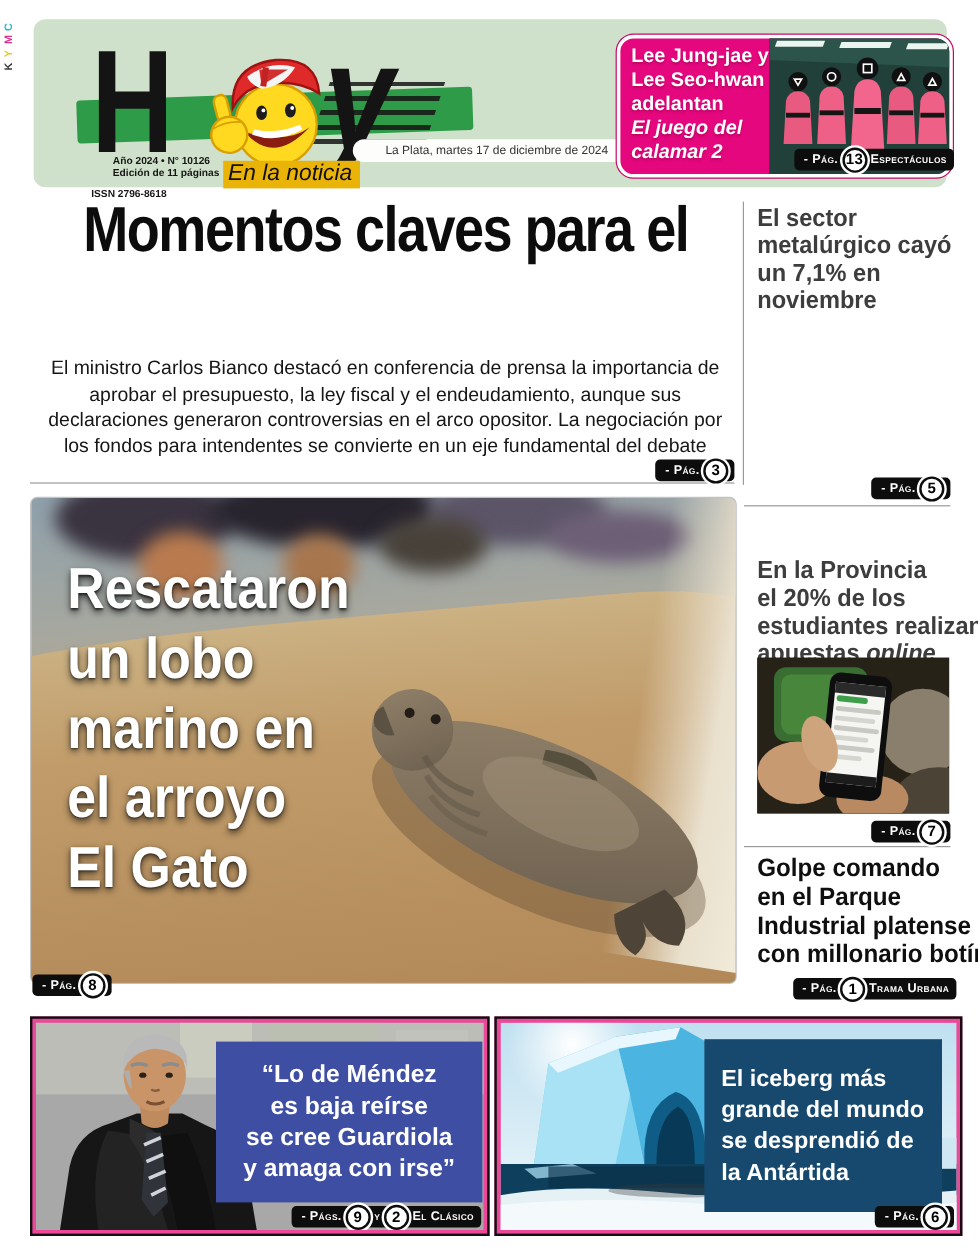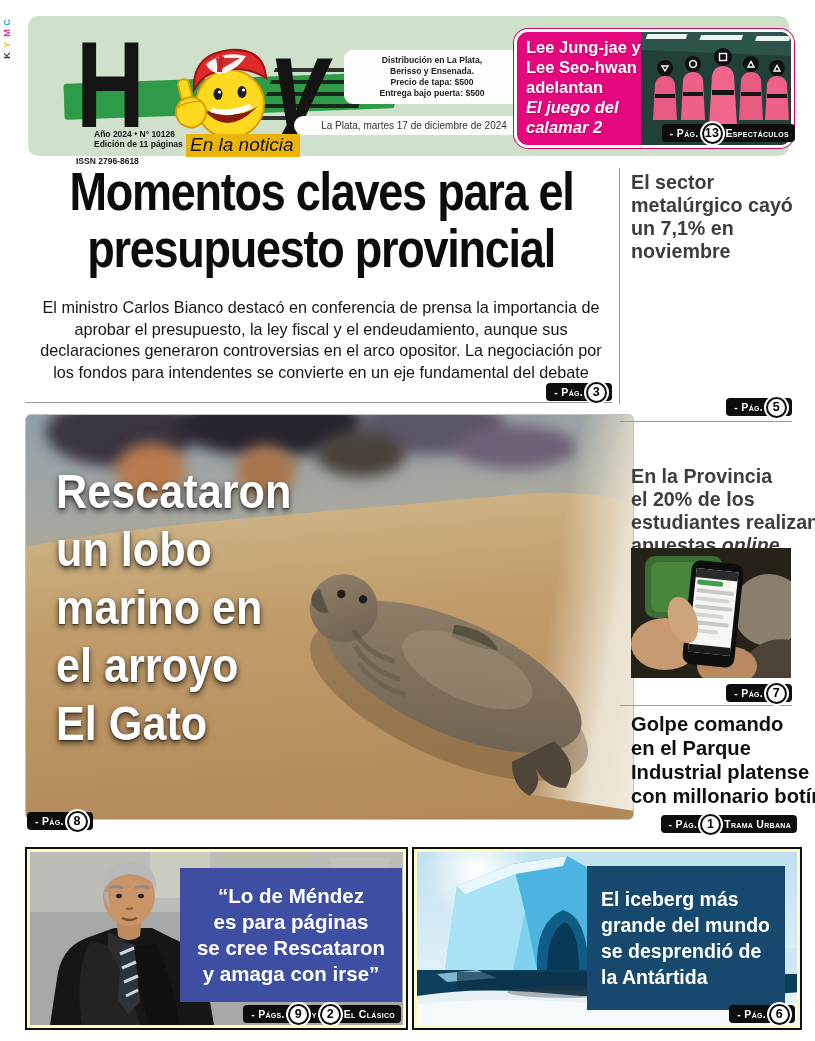--- a/index.html
+++ b/index.html
@@ -33,37 +33,37 @@
   .pbadge .circ{width:17px;height:17px;border-radius:50%;background:#fff;border:2px solid #0d0d0d;box-shadow:0 0 0 2px #fff;color:#000;font-size:12.5px;font-variant:normal;display:flex;align-items:center;justify-content:center;margin:0 -1px;flex:none;}
 
   
   .headline{position:absolute;left:25px;top:163px;width:592px;text-align:center;color:#0c0c0c;font-weight:900;font-size:53px;line-height:57px;}
   .headline .cond{display:inline-block;transform:scaleX(.85);transform-origin:50% 50%;white-space:nowrap;letter-spacing:-1.5px;}
   .deck{position:absolute;left:33px;top:297px;width:576px;text-align:center;font-size:16.2px;line-height:21.5px;color:#161616;}
   .hrule{position:absolute;background:#9a9a9a;height:1px;}
   .vrule{position:absolute;background:#9a9a9a;width:1px;}
 
   
-  .mainphoto{position:absolute;left:25px;top:414px;width:587px;height:404px;border-radius:6px;overflow:hidden;border:1px solid #c2c2c2;background:linear-gradient(175deg,#8fa0ab 0%,#a7a89f 26%,#c0a078 45%,#bb9465 70%,#b08655 100%);padding-left:20px;}
+  .mainphoto{position:absolute;left:25px;top:414px;width:587px;height:404px;border-radius:6px;overflow:hidden;border:1px solid #c2c2c2;background:linear-gradient(175deg,#8fa0ab 0%,#a7a89f 26%,#c0a078 45%,#bb9465 70%,#b08655 100%);}
   .blob{position:absolute;border-radius:50%;filter:blur(7px);}
   .shore-edge{position:absolute;right:-40px;top:-30px;width:120px;height:420px;background:linear-gradient(90deg,rgba(235,226,208,0),#e9e0cd 55%,#f2ecdc);transform:rotate(9deg);}
   .photo-head{position:absolute;left:30px;top:48px;color:#fff;font-weight:800;font-size:48px;line-height:58px;text-shadow:0 3px 7px rgba(0,0,0,.65),0 1px 2px rgba(0,0,0,.6);}
   .photo-head .cond{display:inline-block;transform:scaleX(.9);transform-origin:left;white-space:nowrap;}
   .sealwrap{position:absolute;left:255px;top:135px;width:330px;height:260px;}
 
   
   .sb-head{position:absolute;left:631px;width:168px;font-weight:bold;color:#3d3d3d;font-size:20.5px;line-height:23px;}
   .sb-head .line{display:block;transform:scaleX(.96);transform-origin:left;white-space:nowrap;}
   .sb-head .it{font-style:italic;}
   .sb-head.dark{color:#0f0f0f;}
   .sb-body{position:absolute;left:631px;width:166px;color:#6f6f6f;font-size:15.5px;line-height:19.5px;}
   .sb-photo{position:absolute;left:631px;top:548px;width:160px;height:130px;overflow:hidden;background:#262119;}
 
   
-  .box{position:absolute;top:847px;height:183px;border:2px solid #101010;background:#fef9c3;padding:3px;box-sizing:border-box;}
+  .box{position:absolute;top:847px;height:183px;border:2px solid #101010;background:#ec4899;padding:3px;box-sizing:border-box;}
   .box-inner{position:relative;width:100%;height:100%;overflow:hidden;}
   .quotebox{position:absolute;background:#3e4ea3;color:#fff;font-weight:bold;text-align:center;display:flex;flex-direction:column;justify-content:center;}
   .quotebox.navy{background:#17496e;}
 </style>
 </head>
 <body>
 
 <div id="page">
 
   <div class="cmyk">
@@ -99,26 +99,20 @@
       </g>
     </svg>
 
     <div class="edition">
       <div>Año 2024 • N° 10126</div>
       <div>Edición de 11 páginas</div>
     </div>
     <div class="issn">ISSN 2796-8618</div>
     <div class="tagline">En la noticia</div>
 
-    <div class="dist">
-      <div>Distribución en La Plata,</div>
-      <div>Berisso y Ensenada.</div>
-      <div>Precio de tapa: $500</div>
-      <div>Entrega bajo puerta: $500</div>
-    </div>
     <div class="dateline">La Plata, martes 17 de diciembre de 2024</div>
   </div>
 
   <div class="promo">
     <svg class="promo-scene" viewBox="0 0 152 117">
       <rect width="152" height="117" fill="#22403a"></rect>
       <polygon points="0,0 152,0 152,26 0,20" fill="#2c544a"></polygon>
       <rect x="8" y="4" width="40" height="5" fill="#e9f5ee" transform="skewX(-20)"></rect>
       <rect x="62" y="5" width="42" height="5" fill="#e9f5ee" transform="skewX(-20)"></rect>
       <rect x="118" y="6" width="34" height="5" fill="#e9f5ee" transform="skewX(-20)"></rect>
@@ -165,21 +159,20 @@
     </div>
   </div>
   <div class="pbadge" style="right:20px;top:124px;">
     <span>- Pág.</span>
     <span class="circ">13</span>
     <span>Espectáculos</span>
   </div>
 
   <div class="headline">
     <div><span class="cond">Momentos claves para el</span></div>
-    <div><span class="cond">presupuesto provincial</span></div>
   </div>
   <div class="deck">El ministro Carlos Bianco destacó en conferencia de prensa la importancia de aprobar el presupuesto, la ley fiscal y el endeudamiento, aunque sus declaraciones generaron controversias en el arco opositor. La negociación por los fondos para intendentes se convierte en un eje fundamental del debate</div>
   <div class="pbadge" style="right:203px;top:383px;">
     <span>- Pág.</span>
     <span class="circ">3</span>
   </div>
   <div class="hrule" style="left:25px;top:402px;width:587px;"></div>
   <div class="vrule" style="left:619px;top:168px;height:236px;"></div>
 
   <div class="mainphoto">
@@ -321,22 +314,22 @@
           <path d="M73 40 Q76 52 80 56 L78 40 Z" fill="#adadad"></path>
           <ellipse cx="89" cy="44" rx="3" ry="2.2" fill="#2a2016"></ellipse>
           <ellipse cx="111" cy="44" rx="3" ry="2.2" fill="#2a2016"></ellipse>
           <path d="M96 56 Q99 58 103 56" stroke="#8a5f3c" stroke-width="2" fill="none"></path>
           <path d="M92 66 Q99 70 107 66" stroke="#7a4f32" stroke-width="2.5" fill="none"></path>
           <path d="M79 36 Q86 33 93 36 M105 36 Q112 33 119 36" stroke="#8c8c8c" stroke-width="3" fill="none"></path>
         </g>
       </svg>
       <div class="quotebox" style="left:150px;top:16px;width:222px;height:134px;font-size:20.5px;line-height:26px;">
         <div>“Lo de Méndez</div>
-        <div>es para páginas</div>
-        <div>se cree Rescataron</div>
+        <div>es baja reírse</div>
+        <div>se cree Guardiola</div>
         <div>y amaga con irse”</div>
       </div>
       <div class="pbadge" style="right:2px;bottom:2px;">
         <span>- Págs.</span>
         <span class="circ">9</span>
         <span>y</span>
         <span class="circ">2</span>
         <span>El Clásico</span>
       </div>
     </div>

